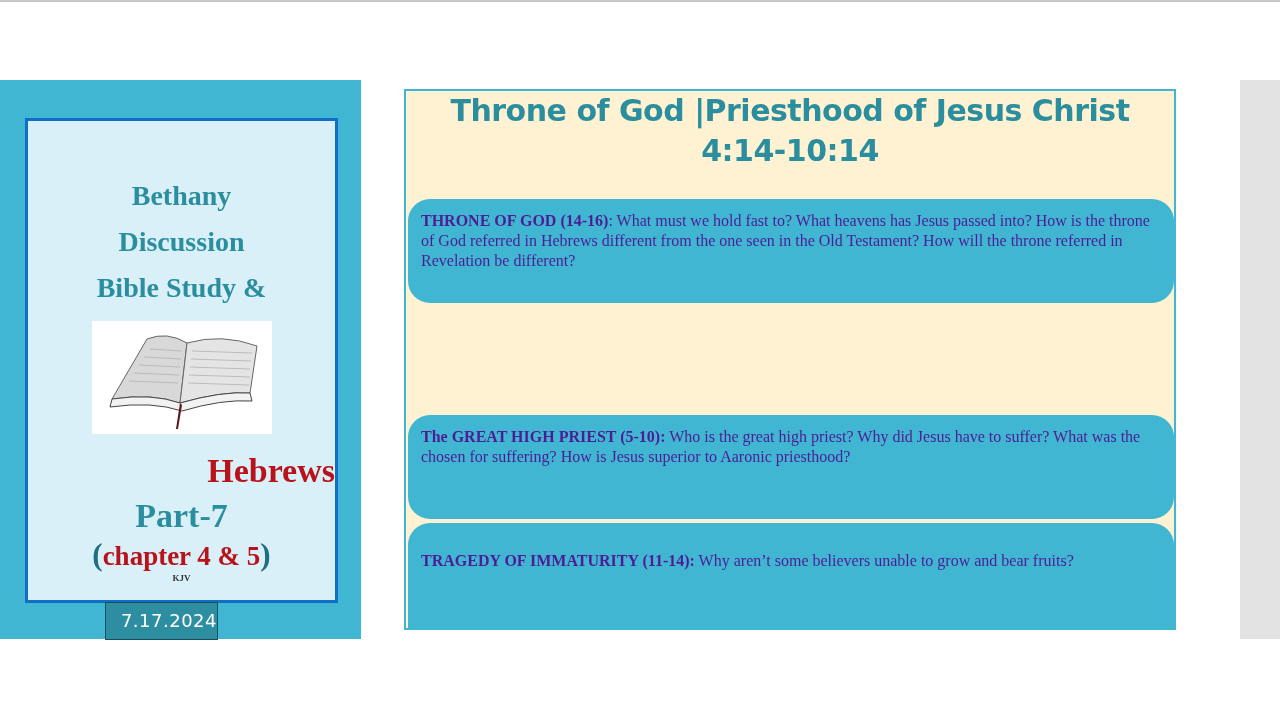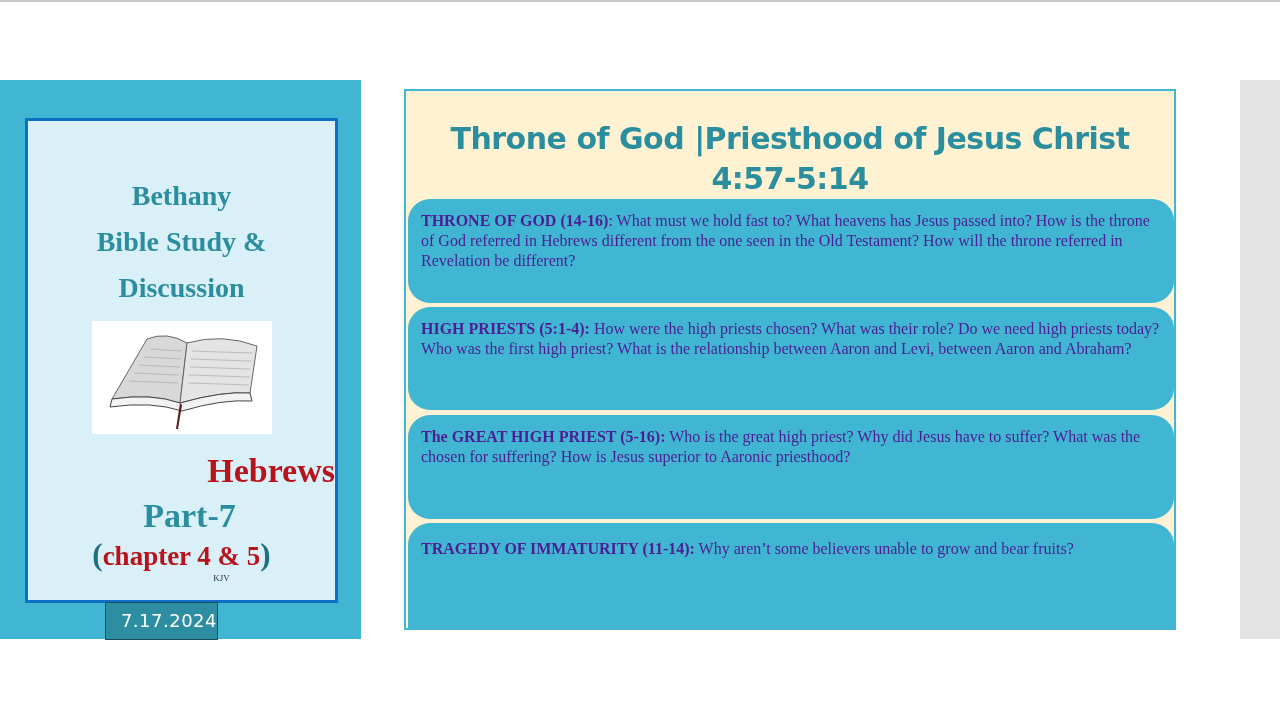--- a/index.html
+++ b/index.html
@@ -32,32 +32,32 @@
     }
     .bible-img {
       position: absolute; left: 64px; top: 200px; width: 180px; height: 113px;
       background: #ffffff;
     }
     .hebrews {
       position: absolute; left: 0; top: 330px; width: 100%;
       text-align: right; color: #b8131b; font-weight: bold; font-size: 34px; line-height: 40px;
     }
     .part {
-      position: absolute; left: 8px; top: 375px; width: 100%;
+      position: absolute; left: 0; top: 375px; width: 100%;
       text-align: center; color: #2a8e9e; font-weight: bold; font-size: 34px; line-height: 40px;
     }
     .chapter {
       position: absolute; left: 0; top: 418px; width: 100%;
       text-align: center; font-weight: bold; font-size: 27px; line-height: 32px;
     }
     .chapter .paren { color: #1e6f82; font-size: 31px; }
     .chapter .txt { color: #b8131b; }
     .kjv {
       position: absolute; left: 0; top: 452px; width: 100%;
-      text-align: center; color: #333; font-weight: normal; font-size: 9px; margin-left: 40px;
+      text-align: center; color: #333; font-weight: bold; font-size: 9px;
     }
     .date-box {
       position: absolute; left: 105px; top: 602px; width: 113px; height: 38px;
       background: #2c8ea0;
       border: 1px solid #13505c;
       color: #ffffff;
       font-family: "DejaVu Sans", sans-serif;
       font-size: 18px;
       text-align: right; line-height: 36px;
       letter-spacing: 0.5px;
@@ -70,54 +70,54 @@
       border: 2px solid #41b6d2;
     }
     .header {
       position: absolute; left: 0; top: 0; width: 100%; height: 108px;
       text-align: center;
       color: #2a8e9e;
       font-family: "DejaVu Sans", sans-serif;
       font-weight: bold;
       font-size: 30px;
       line-height: 40px;
-      padding-top: 28px;
+      padding-top: 0;
       letter-spacing: -0.5px;
     }
     .card {
       position: absolute; left: 2px; width: 766px;
       background: #41b6d2;
       border-radius: 22px 22px 22px 22px;
       color: #4c1d95;
       font-size: 16px;
       line-height: 20px;
       padding: 12px 14px 0 13px;
     }
     .card .label { font-weight: bold; }
     .card1 { top: 108px; height: 104px; }
     .card2 { top: 216px; height: 103px; }
     .card3 { top: 324px; height: 104px; }
-    .card4 { top: 432px; height: 106px; padding-top: 16px; border-bottom-left-radius: 0; border-bottom-right-radius: 0; }
+    .card4 { top: 432px; height: 106px; padding-top: 28px; border-bottom-left-radius: 0; border-bottom-right-radius: 0; }
 
     .gray-panel {
       position: absolute; left: 1240px; top: 80px; width: 40px; height: 559px;
       background: #e3e3e3;
     }
   </style>
 </head>
 <body>
 
 <div class="topline"></div>
 
 <div class="left-slide">
   <div class="left-inner">
     <div class="title-block">
       <div>Bethany</div>
+      <div>Discussion</div>
       <div>Bible Study &amp;</div>
-      <div>Discussion</div>
     </div>
     <div class="bible-img">
       <svg width="180" height="113" viewBox="0 0 180 113">
         <rect width="180" height="113" fill="#ffffff"></rect>
 
         <path d="M20 78 L55 18 Q75 10 95 22 L88 82 Q60 72 20 78 Z" fill="#d8d8d8" stroke="#666" stroke-width="1"></path>
 
         <path d="M95 22 Q130 12 165 25 L158 72 Q130 70 88 82 Z" fill="#e4e4e4" stroke="#666" stroke-width="1"></path>
 
         <path d="M20 78 Q60 72 88 82 Q130 70 158 72 L160 80 Q130 78 90 90 Q60 80 18 86 Z" fill="#f2f2f2" stroke="#444" stroke-width="1"></path>
@@ -144,30 +144,27 @@
       <span class="paren">(</span><span class="txt">chapter 4 &amp; 5</span><span class="paren">)</span>
     </div>
     <div class="kjv">KJV</div>
   </div>
 </div>
 <div class="date-box">7.17.2024</div>
 
 <div class="main-frame">
   <div class="header">
     <div>Throne of God |Priesthood of Jesus Christ</div>
-    <div>4:57-5:14</div>
+    <div>4:14-10:14</div>
   </div>
 
   <div class="card card1">
     <span class="label">THRONE OF GOD (14-16)</span><span>: What must we hold fast to? What heavens has Jesus passed into? How is the throne of God referred in Hebrews different from the one seen in the Old Testament? How will the throne referred in Revelation be different?</span>
   </div>
-  <div class="card card2">
-    <span class="label">HIGH PRIESTS (5:1-4):</span><span> How were the high priests chosen? What was their role? Do we need high priests today? Who was the first high priest? What is the relationship between Aaron and Levi, between Aaron and Abraham?</span>
-  </div>
   <div class="card card3">
-    <span class="label">The GREAT HIGH PRIEST (5-16):</span><span> Who is the great high priest? Why did Jesus have to suffer? What was the chosen for suffering? How is Jesus superior to Aaronic priesthood?</span>
+    <span class="label">The GREAT HIGH PRIEST (5-10):</span><span> Who is the great high priest? Why did Jesus have to suffer? What was the chosen for suffering? How is Jesus superior to Aaronic priesthood?</span>
   </div>
   <div class="card card4">
     <span class="label">TRAGEDY OF IMMATURITY (11-14):</span><span> Why aren’t some believers unable to grow and bear fruits?</span>
   </div>
 </div>
 
 <div class="gray-panel"></div>
 
 </body></html>

